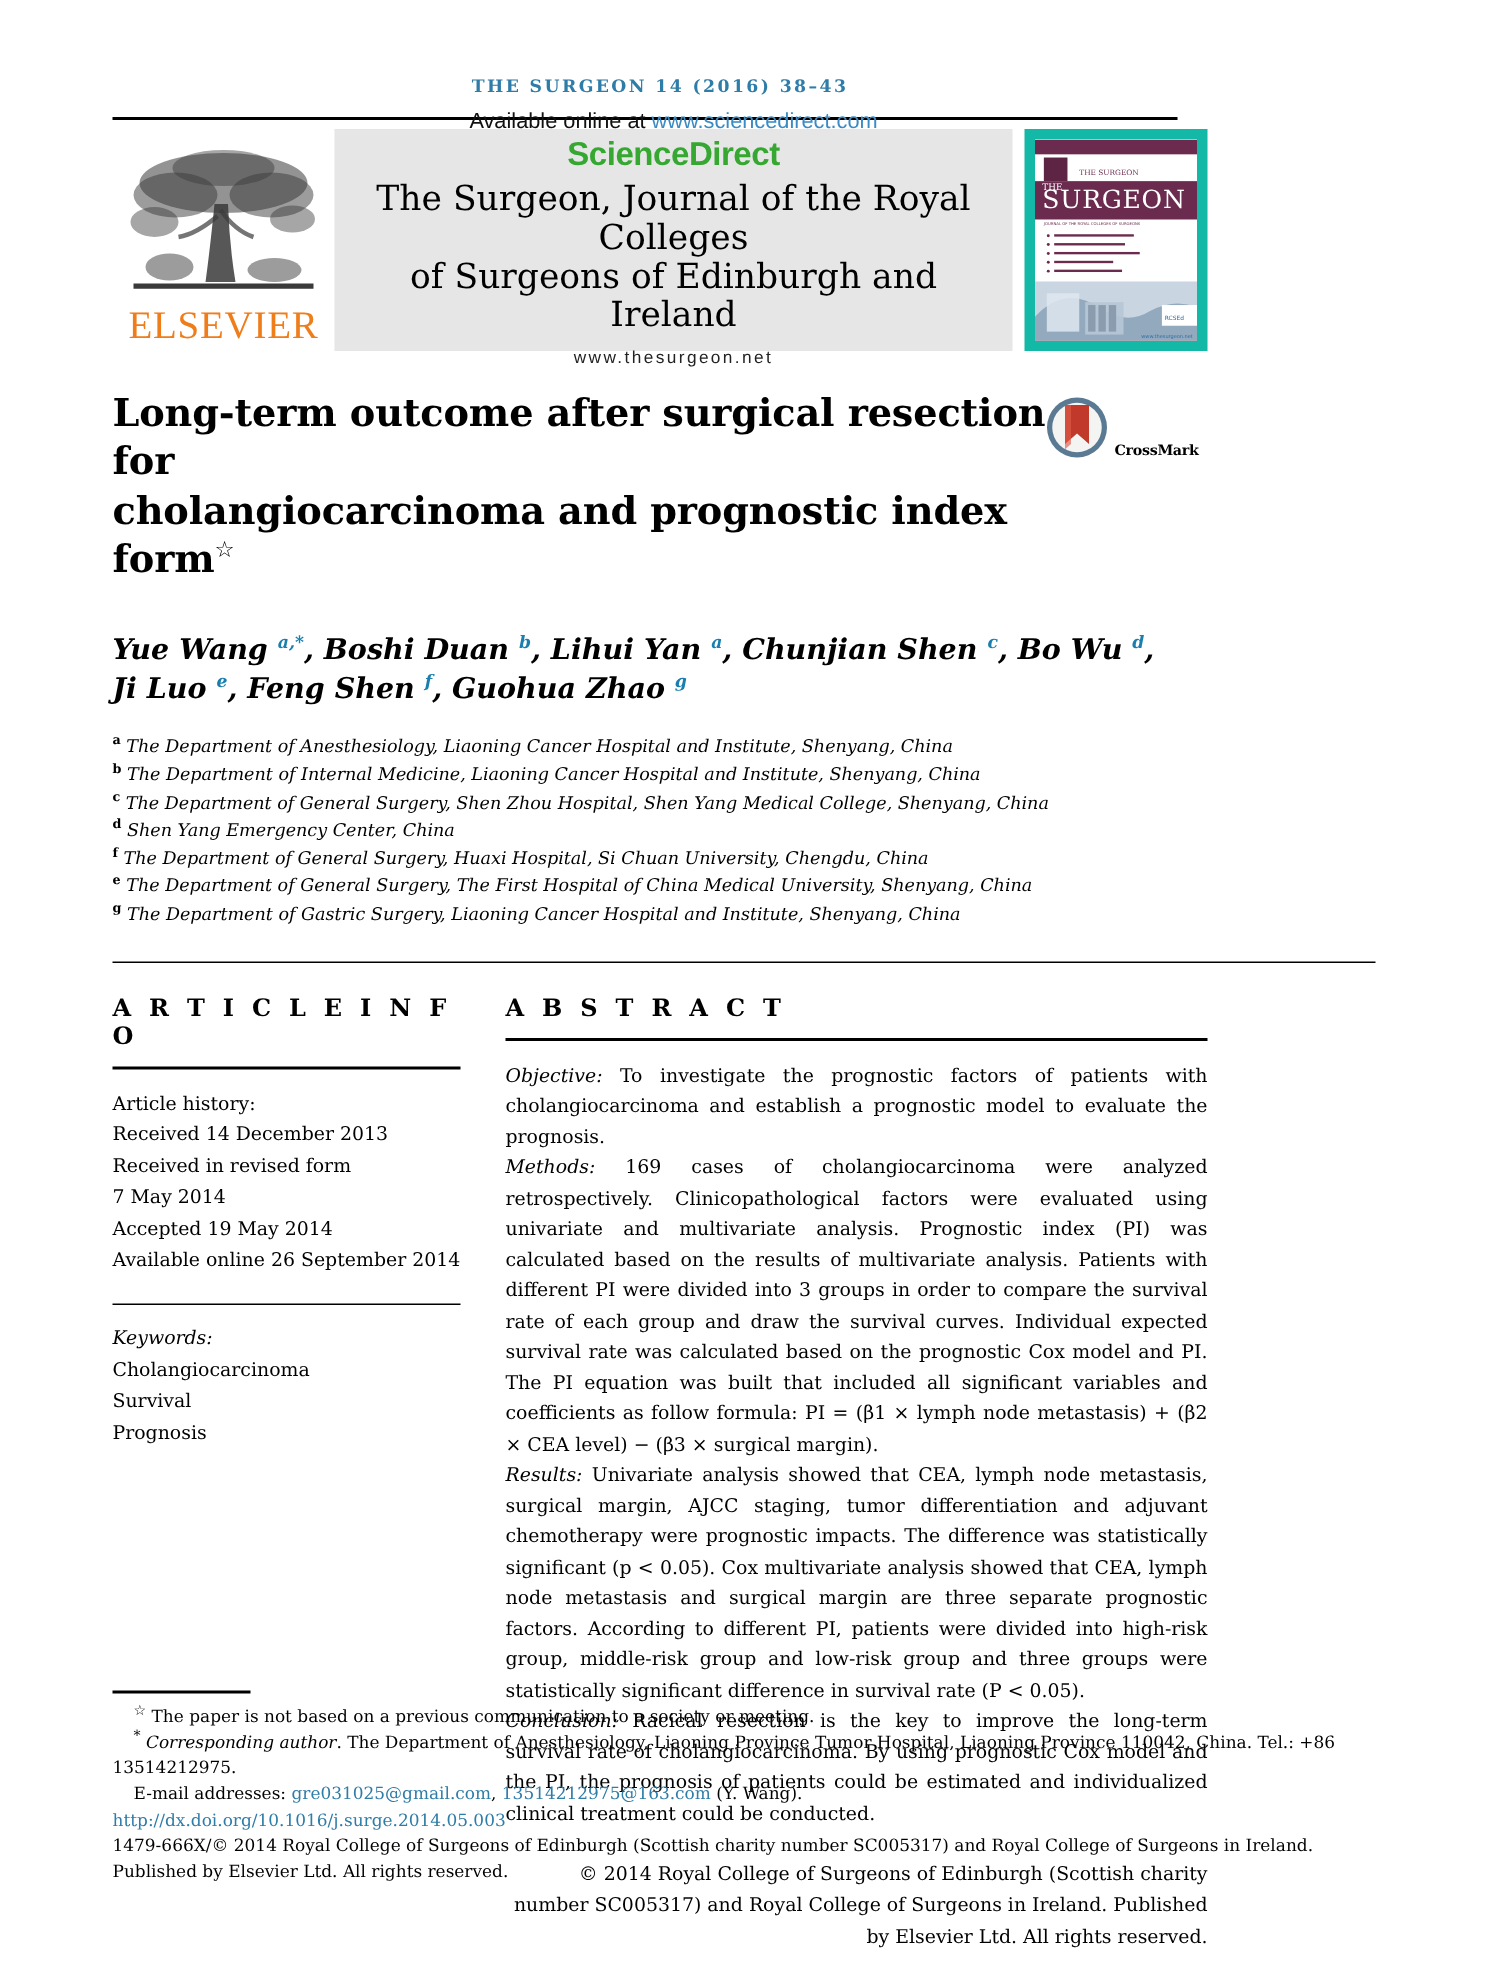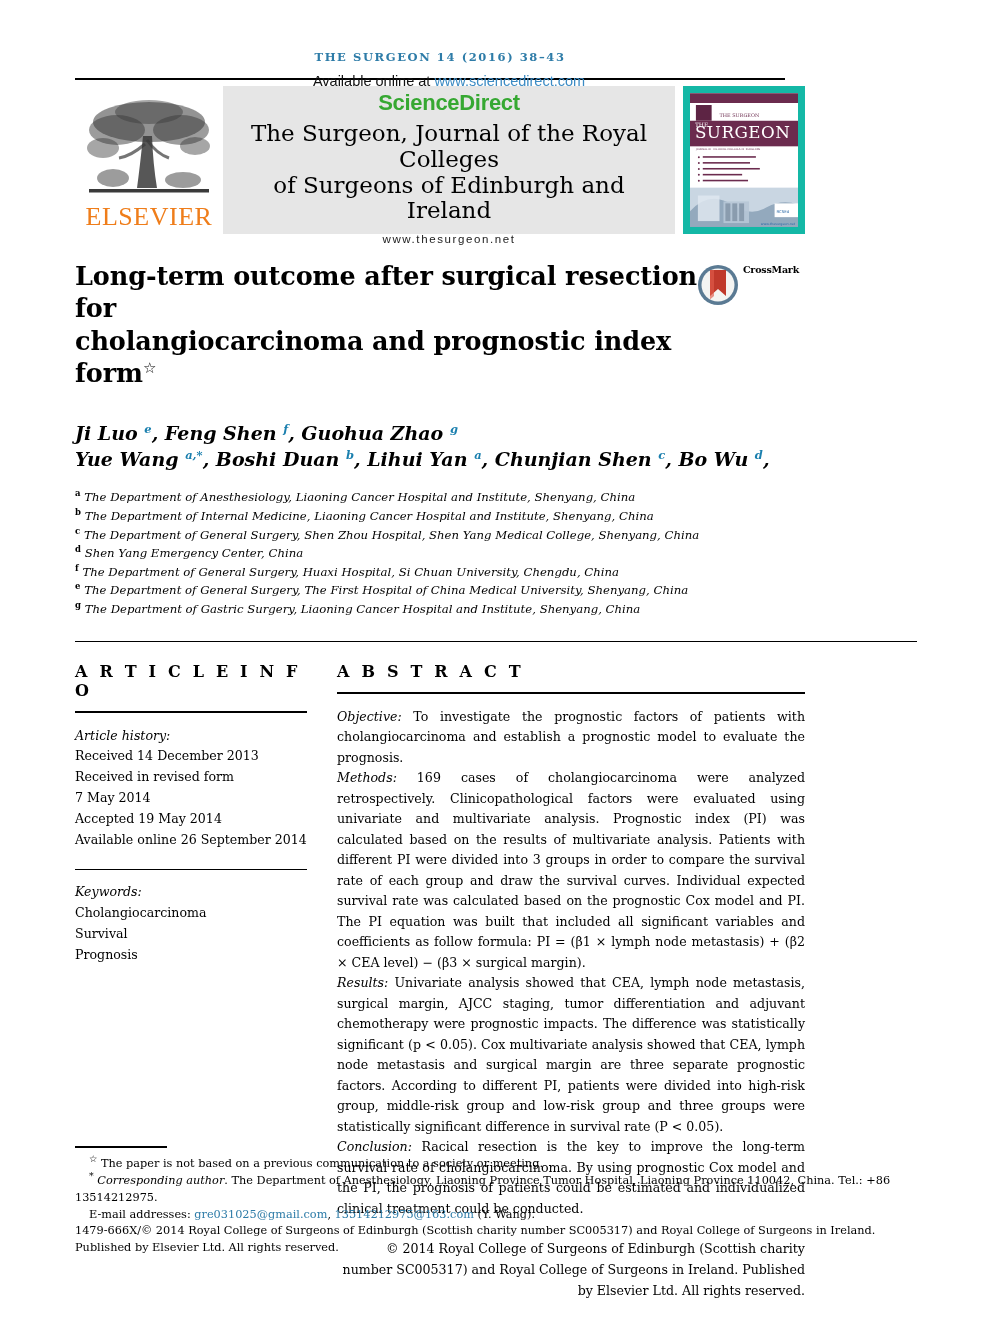--- a/index.html
+++ b/index.html
@@ -75,21 +75,21 @@
   }
 
   
   .title-row { display: flex; margin-top: 26px; align-items: flex-start; }
   .article-title {
     flex: 1; font-size: 25.5px; font-weight: 700;
     line-height: 1.27; letter-spacing: -0.1px;
     font-family: "DejaVu Serif", serif;
   }
   .article-title sup { font-size: 15px; font-weight: 400; }
-  .crossmark { width: 108px; flex: 0 0 108px; display: flex; align-items: flex-start; gap: 4px; padding-top: 4px;}
+  .crossmark { width: 108px; flex: 0 0 108px; display: flex; align-items: flex-end; gap: 4px; padding-top: 4px;}
   .cm-text { font-size: 9.5px; font-weight: 700; font-family: "DejaVu Serif", serif; letter-spacing: -0.2px;}
 
   
   .authors {
     margin-top: 30px; font-size: 19px; font-style: italic;
     font-weight: 700; line-height: 1.42;
     font-family: "DejaVu Serif", serif;
   }
   .authors sup { color: #1a7fae; font-size: 11.5px; font-style: italic; }
   .affils { margin-top: 15px; }
@@ -107,21 +107,21 @@
   .sechead {
     font-size: 16px; font-weight: 700; letter-spacing: 3.2px;
     font-family: "DejaVu Serif", serif;
   }
   .sechead-rule { height: 1.5px; background: #000; margin-top: 11px; }
   .hist { margin-top: 13px; }
   .hist div, .kw div {
     font-size: 12.6px; line-height: 1.66;
     font-family: "DejaVu Serif", serif;
   }
-  .hist .it { font-style: italic; }
+  .hist .it { }
   .kw-rule { height: 1px; background: #000; margin-top: 18px; }
   .kw { margin-top: 12px; }
   .kw .it { font-style: italic; }
   .abs-body { margin-top: 13px; }
   .abs-p {
     font-size: 12.6px; line-height: 1.63;
     text-align: justify; font-family: "DejaVu Serif", serif;
   }
   .abs-p .lbl { font-style: italic; }
   .abs-copy {
@@ -239,24 +239,24 @@
         <circle cx="21" cy="21" r="16.5" fill="#f4f4f2"></circle>
         <path d="M13 6 h16 v26 l-8 -7 l-8 7 z" fill="#c0392b"></path>
         <path d="M13 6 h4 v26 l-4 3.5 z" fill="#e05a4a" opacity="0.65"></path>
       </svg>
       <span class="cm-text">CrossMark</span>
     </div>
   </div>
 
   <div class="authors">
     <div>
+      Yue Wang <sup>a,*</sup>, Boshi Duan <sup>b</sup>, Lihui Yan <sup>a</sup>, Chunjian Shen <sup>c</sup>, Bo Wu <sup>d</sup>,
+    </div>
+    <div>
       Ji Luo <sup>e</sup>, Feng Shen <sup>f</sup>, Guohua Zhao <sup>g</sup>
-    </div>
-    <div>
-      Yue Wang <sup>a,*</sup>, Boshi Duan <sup>b</sup>, Lihui Yan <sup>a</sup>, Chunjian Shen <sup>c</sup>, Bo Wu <sup>d</sup>,
     </div>
   </div>
 
   <div class="affils">
     <div class="affil"><sup>a</sup> <span>The Department of Anesthesiology, Liaoning Cancer Hospital and Institute, Shenyang, China</span></div>
     <div class="affil"><sup>b</sup> <span>The Department of Internal Medicine, Liaoning Cancer Hospital and Institute, Shenyang, China</span></div>
     <div class="affil"><sup>c</sup> <span>The Department of General Surgery, Shen Zhou Hospital, Shen Yang Medical College, Shenyang, China</span></div>
     <div class="affil"><sup>d</sup> <span>Shen Yang Emergency Center, China</span></div>
     <div class="affil"><sup>f</sup> <span>The Department of General Surgery, Huaxi Hospital, Si Chuan University, Chengdu, China</span></div>
     <div class="affil"><sup>e</sup> <span>The Department of General Surgery, The First Hospital of China Medical University, Shenyang, China</span></div>
@@ -306,16 +306,17 @@
     <div class="fn-rule"></div>
     <div class="fn fn-indent">
       <sup>☆</sup> <span>The paper is not based on a previous communication to a society or meeting.</span>
     </div>
     <div class="fn fn-indent">
       <sup>*</sup> <span class="it">Corresponding author</span><span>. The Department of Anesthesiology, Liaoning Province Tumor Hospital, Liaoning Province 110042, China. Tel.: +86 13514212975.</span>
     </div>
     <div class="fn fn-indent">
       <span>E-mail addresses: </span><span class="lnk">gre031025@gmail.com</span><span>, </span><span class="lnk">13514212975@163.com</span><span> (Y. Wang).</span>
     </div>
+    <div class="doi">http://dx.doi.org/10.1016/j.surge.2014.05.003</div>
     <div class="issn">1479-666X/© 2014 Royal College of Surgeons of Edinburgh (Scottish charity number SC005317) and Royal College of Surgeons in Ireland. Published by Elsevier Ltd. All rights reserved.</div>
   </div>
 
 </div>
 
 </body></html>

